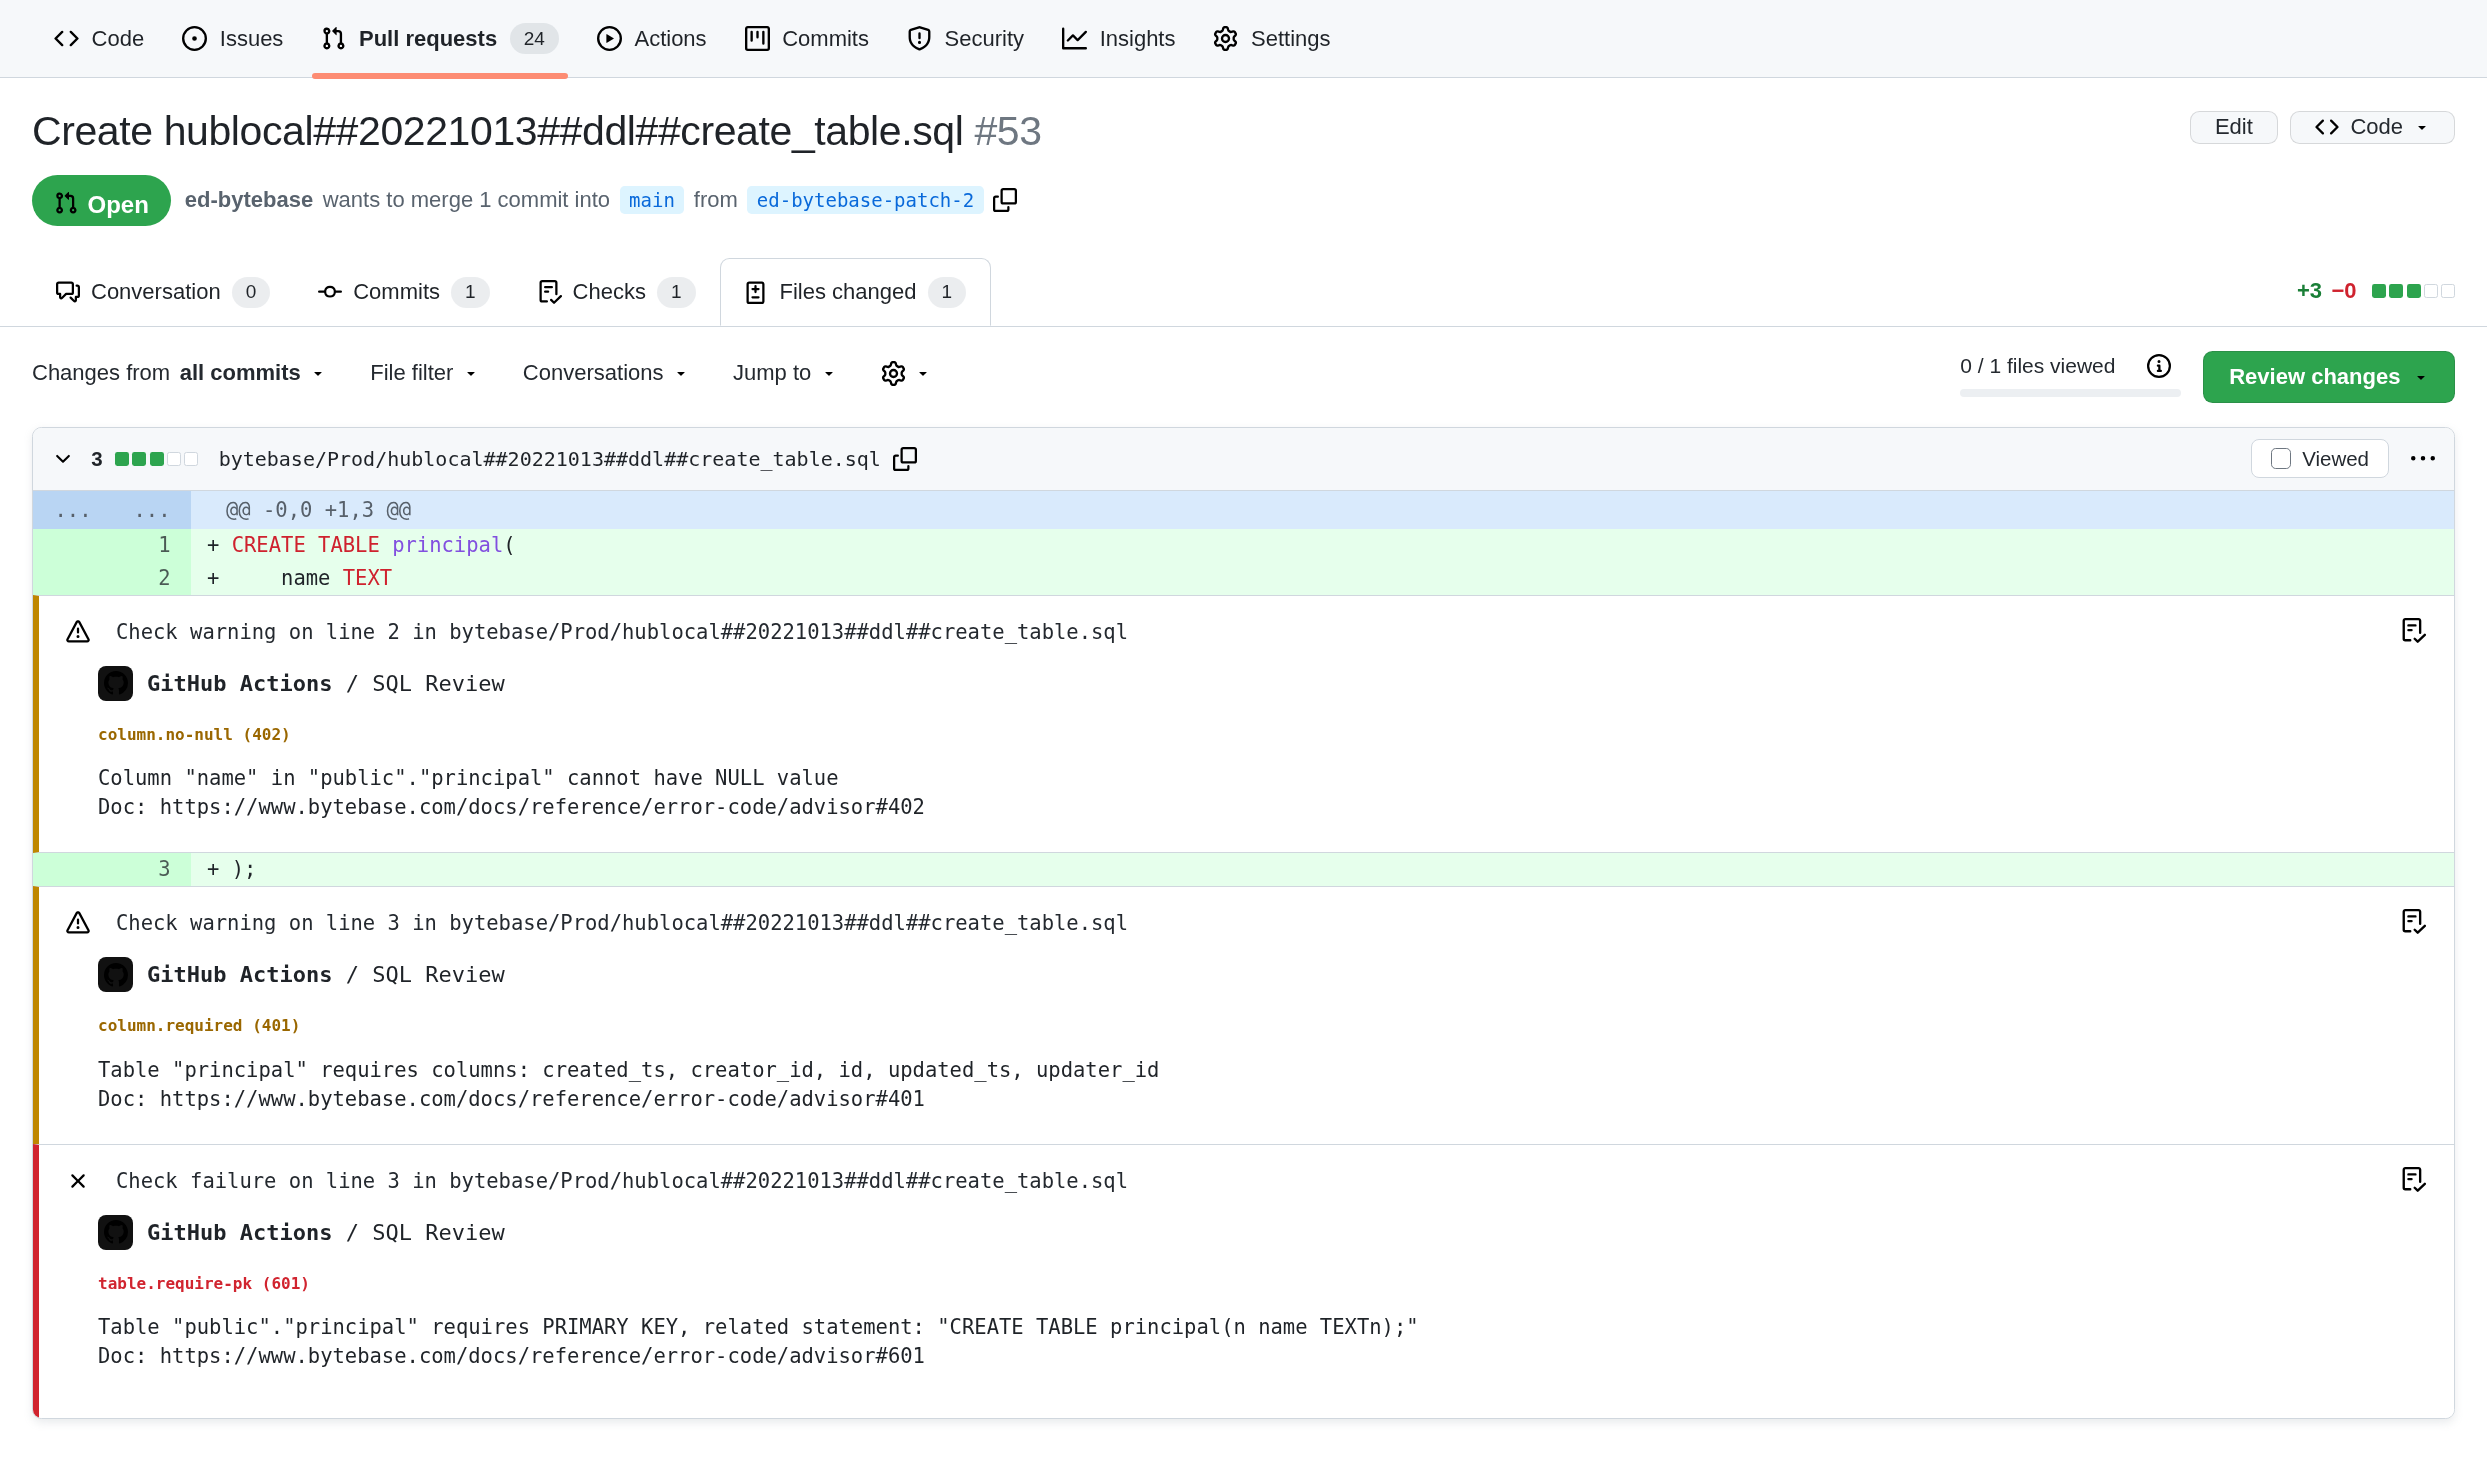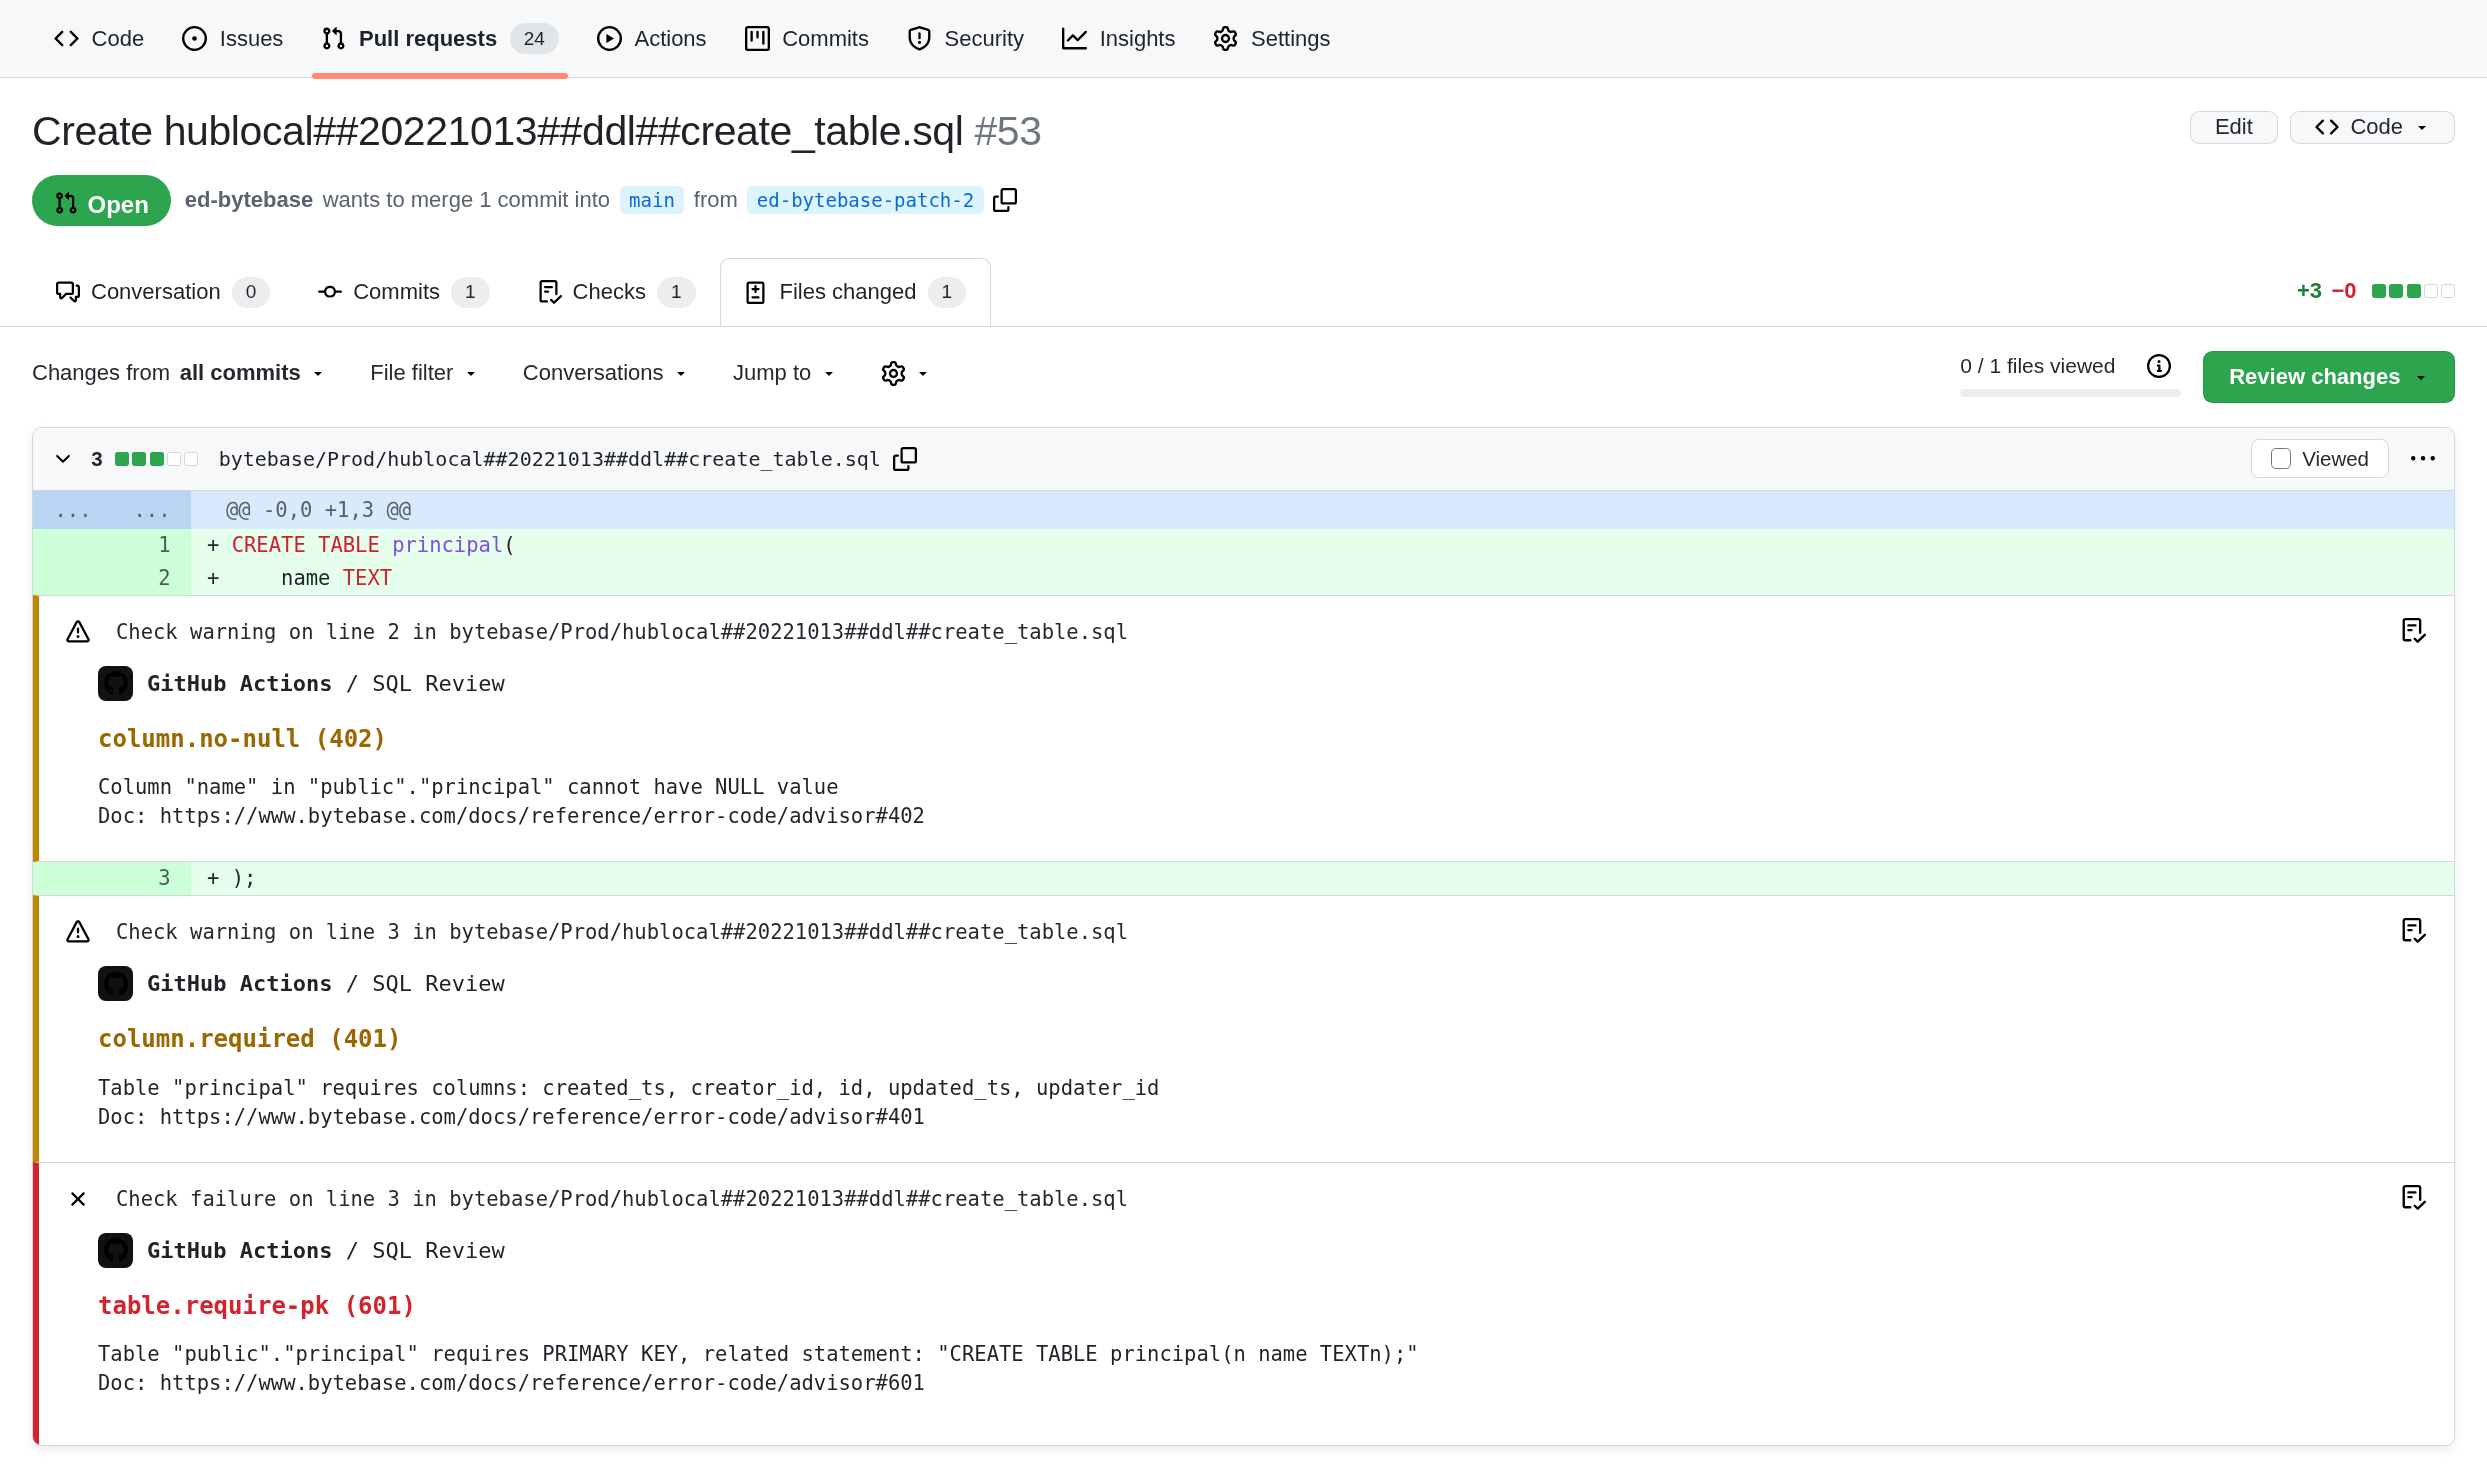--- a/index.html
+++ b/index.html
@@ -155,21 +155,21 @@
   .warning .ann-head .ic { color:#9a6700; }
   .failure .ann-head .ic { color:#d1242f; }
   .ann-checklist { position:absolute; right:28px; top:22px; color:#59636e; width:25px; height:25px; cursor:pointer; }
   .ann-app { display:flex; align-items:center; gap:14px; margin:22px 0 0 32px; font-size:22px; }
   .avatar {
     width:35px; height:35px; background:#111; border-radius:8px;
     display:flex; align-items:center; justify-content:center; flex:none;
   }
   .avatar .ic { width:24px; height:24px; color:#fff; }
   .ann-app b { font-weight:700; }
-  .ann-rule { margin:24px 0 0 32px; font-size:24px; font-weight:700; }
+  .ann-rule { margin:24px 0 0 32px; font-size:16px; font-weight:700; }
   .warning .ann-rule { color:#9a6700; }
   .failure .ann-rule { color:#d1242f; }
   .ann-body {
     margin:20.5px 0 0 32px; font-family:"DejaVu Sans Mono","Liberation Mono",monospace;
     font-size:20.5px; line-height:29px; color:#1f2328; white-space:pre-wrap;
   }
 </style>
 </head>
 <body>
 

